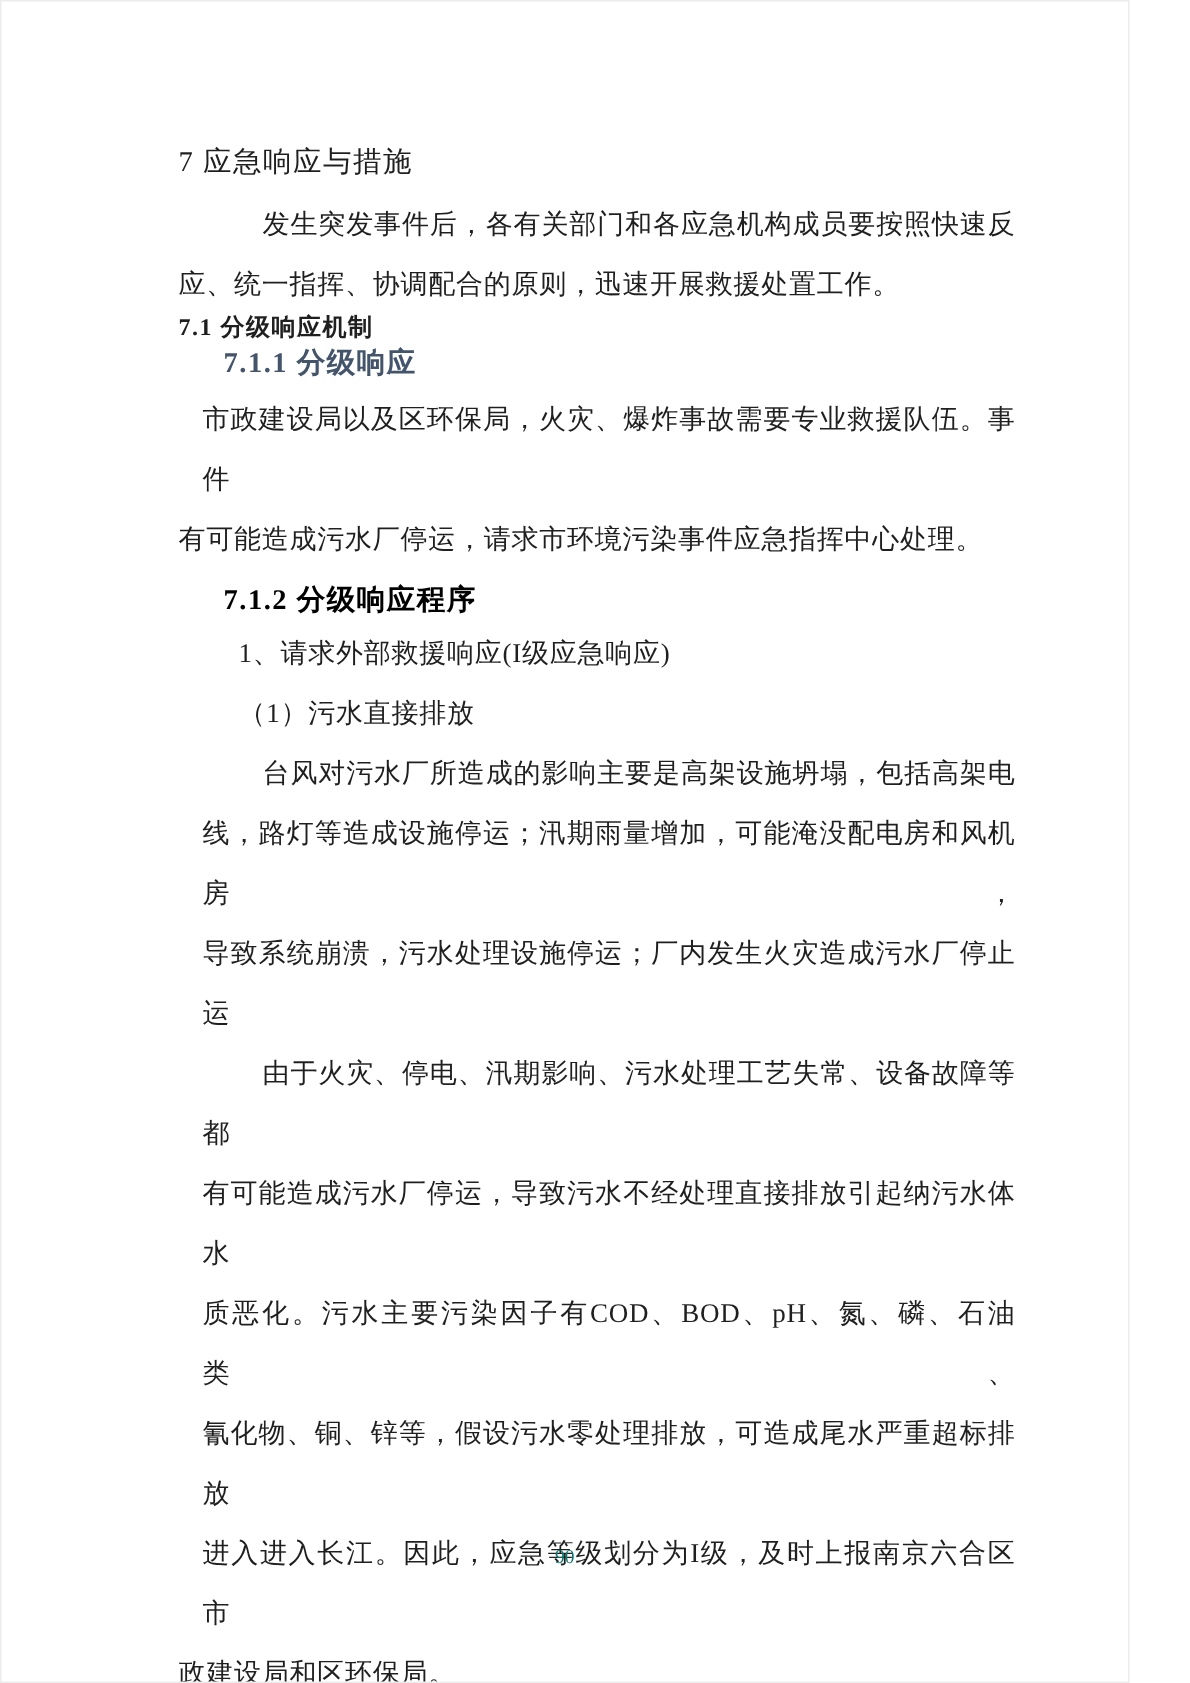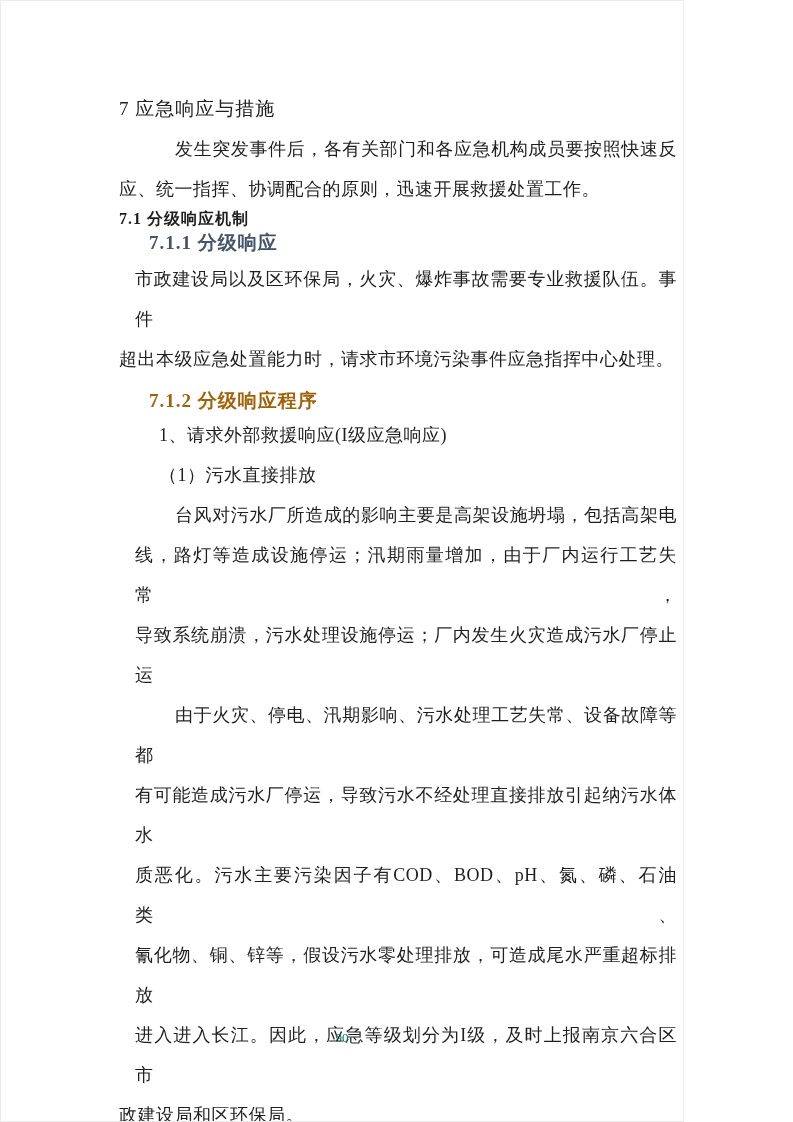--- a/index.html
+++ b/index.html
@@ -1,19 +1,19 @@
 <!DOCTYPE html>
 <html><head>
 <meta charset="utf-8">
 <style>
   * { margin: 0; padding: 0; box-sizing: border-box; }
   html, body { background: #ffffff; }
   .page {
     position: relative;
-    width: 684px;
+    width: 753px;
     height: 1122px;
     background: #ffffff;
     border: 1px solid #ececec;
     font-family: "Liberation Serif", "DejaVu Serif", serif;
     color: #1f1f1f;
     overflow: hidden;
   }
   .content {
     position: absolute;
     left: 118px;
@@ -50,21 +50,21 @@
   .h3 {
     font-size: 19px;
     font-weight: bold;
     line-height: 32px;
     margin-top: -8px;
     padding-left: 30px;
     letter-spacing: 1px;
     white-space: nowrap;
   }
   .h3-blue { color: #44546A; }
-  .h3-black { color: #a16207; margin-top: 6px; }
+  .h3-black { color: #000000; margin-top: 6px; }
   .mtn4 { margin-top: -4px; }
   .mtn2 { margin-top: -2px; }
   .mt4  { margin-top: 4px; }
   .mt6  { margin-top: 6px; }
   .footer {
     position: absolute;
     left: 0;
     right: 0;
     top: 1028px;
     text-align: center;
@@ -81,29 +81,29 @@
 
     <div class="chapter">7 应急响应与措施</div>
 
     <div class="ln fill indent">发生突发事件后，各有关部门和各应急机构成员要按照快速反</div>
     <div class="ln">应、统一指挥、协调配合的原则，迅速开展救援处置工作。</div>
 
     <div class="h2">7.1 分级响应机制</div>
     <div class="h3 h3-blue">7.1.1 分级响应</div>
 
     <div class="ln fill">市政建设局以及区环保局，火灾、爆炸事故需要专业救援队伍。事件</div>
-    <div class="ln">超出本级应急处置能力时，请求市环境污染事件应急指挥中心处理。</div>
+    <div class="ln">有可能造成污水厂停运，请求市环境污染事件应急指挥中心处理。</div>
 
     <div class="h3 h3-black">7.1.2 分级响应程序</div>
 
     <div class="ln indent mtn2">1、请求外部救援响应(I级应急响应)</div>
     <div class="ln indent">（1）污水直接排放</div>
 
     <div class="ln fill indent">台风对污水厂所造成的影响主要是高架设施坍塌，包括高架电</div>
-    <div class="ln fill">线，路灯等造成设施停运；汛期雨量增加，由于厂内运行工艺失常，</div>
+    <div class="ln fill">线，路灯等造成设施停运；汛期雨量增加，可能淹没配电房和风机房，</div>
     <div class="ln fill">导致系统崩溃，污水处理设施停运；厂内发生火灾造成污水厂停止运</div>
 
     <div class="ln fill indent">由于火灾、停电、汛期影响、污水处理工艺失常、设备故障等都</div>
     <div class="ln fill">有可能造成污水厂停运，导致污水不经处理直接排放引起纳污水体水</div>
     <div class="ln fill">质恶化。污水主要污染因子有COD、BOD、pH、氮、磷、石油类、</div>
     <div class="ln fill">氰化物、铜、锌等，假设污水零处理排放，可造成尾水严重超标排放</div>
     <div class="ln fill">进入进入长江。因此，应急等级划分为I级，及时上报南京六合区市</div>
     <div class="ln">政建设局和区环保局。</div>
 
     <div class="ln indent mt4">（2）火灾、爆炸事故</div>

